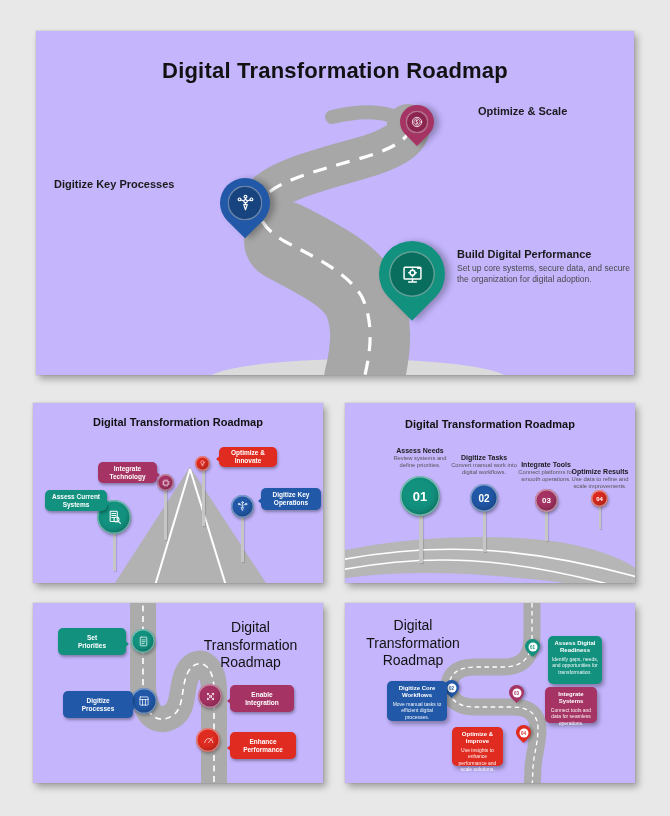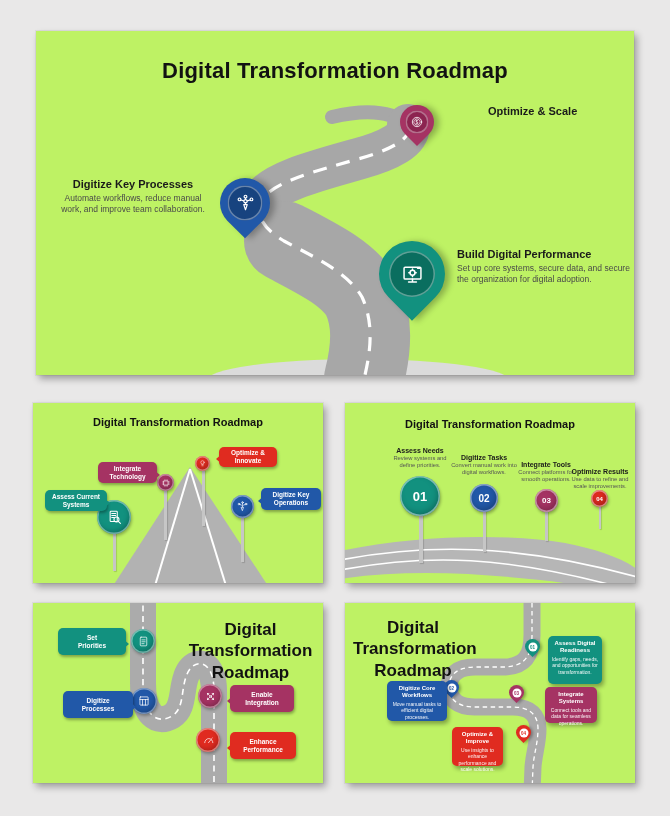--- a/index.html
+++ b/index.html
@@ -3,21 +3,21 @@
 <meta charset="utf-8">
 <style>
   html,body{margin:0;padding:0;}
   body{
     width:670px;height:816px;position:relative;overflow:hidden;
     background:#e9e8e8;
     font-family:"Liberation Sans", sans-serif;
     -webkit-font-smoothing:antialiased;
   }
   .slide{
-    position:absolute;background:#bef264;overflow:hidden;
+    position:absolute;background:#c4b5fd;overflow:hidden;
     box-shadow:3px 4px 7px rgba(0,0,0,.32), 0 0 0 1px rgba(0,0,0,.05);
   }
   .abs{position:absolute;}
   svg.road{position:absolute;left:0;top:0;pointer-events:none;}
 
   
   #s1{left:36px;top:31px;width:598px;height:344px;}
   .s1-title{position:absolute;top:27px;left:0;width:100%;text-align:center;
     font-size:22px;font-weight:bold;color:#121212;letter-spacing:.2px;}
   .ms-title{font-size:11px;font-weight:bold;color:#1a1a1a;margin-bottom:3px;}
@@ -27,21 +27,21 @@
   .pin{position:absolute;}
   .pin-drop{position:absolute;inset:0;background:var(--c);
     border-radius:50% 50% 50% 0;transform:rotate(-45deg);
     box-shadow:3px 4px 6px rgba(0,0,0,.28);}
   .pin-inner{position:absolute;left:50%;top:50%;transform:translate(-50%,-50%);
     background:var(--ci);border-radius:50%;display:flex;align-items:center;justify-content:center;
     box-shadow:inset 0 0 0 1.5px rgba(255,255,255,.35);}
 
   
   .sm-title{position:absolute;width:100%;text-align:center;font-size:11px;font-weight:bold;color:#121212;}
-  .sm-title2{position:absolute;text-align:center;font-size:17px;font-weight:bold;color:#121212;line-height:1.25;}
+  .sm-title2{position:absolute;text-align:center;font-size:14px;font-weight:normal;color:#121212;line-height:1.25;}
   .pole{position:absolute;width:3px;background:#c6c6c6;box-shadow:1px 1px 1px rgba(0,0,0,.15);}
   .circ{position:absolute;border-radius:50%;background:var(--c);display:flex;align-items:center;justify-content:center;
     box-shadow:inset 0 0 0 1.5px rgba(255,255,255,.4), inset -2px -3px 5px rgba(0,0,0,.22), 1px 2px 3px rgba(0,0,0,.28);}
   .bub{position:absolute;background:var(--c);border-radius:5px;color:#fff;font-weight:bold;
     font-size:6.5px;line-height:1.2;display:flex;align-items:center;justify-content:center;text-align:center;
     padding:2px 4px;box-shadow:1px 2px 3px rgba(0,0,0,.32);}
   .bub.tr::after{content:"";position:absolute;right:-8px;top:55%;margin-top:-4px;
     border:5px solid transparent;border-left:6px solid var(--c);}
   .bub.tl::after{content:"";position:absolute;left:-8px;top:55%;margin-top:-4px;
     border:5px solid transparent;border-right:6px solid var(--c);}
@@ -84,39 +84,38 @@
   <div class="pin" style="left:364px;top:74px;width:34px;height:34px;--c:#a53363;--ci:#8c2450;">
     <div class="pin-drop"></div>
     <div class="pin-inner" style="width:23px;height:23px;">
       <svg class="icon" width="15" height="15" viewBox="0 0 24 24">
           <circle cx="12" cy="12" r="7.5"></circle>
           <circle cx="12" cy="12" r="5" stroke-dasharray="2 1.4"></circle>
           <text x="12" y="15" font-size="8" text-anchor="middle">$</text>
         </svg>
     </div>
   </div>
-  <div class="abs" style="left:408px;top:74px;width:178px;padding-left:44px;">
+  <div class="abs" style="left:398px;top:74px;width:178px;padding-left:44px;">
     <div class="ms-title">Optimize &amp; Scale</div>
   </div>
 
   <div class="pin" style="left:184px;top:147px;width:50px;height:50px;--c:#2158a8;--ci:#17437f;">
     <div class="pin-drop"></div>
     <div class="pin-inner" style="width:35px;height:35px;">
       <svg class="icon" width="22" height="22" viewBox="0 0 24 24">
           <circle cx="12" cy="4.5" r="1.5"></circle>
           <circle cx="5.5" cy="7.5" r="1.5"></circle>
           <circle cx="18.5" cy="7.5" r="1.5"></circle>
           <circle cx="12" cy="9.5" r="1.8"></circle>
           <path d="M12 6v1.6M7 8.2l3.1 1M17 8.2l-3.1 1M12 11.4v1.8M10.1 13.2h3.8L12 18.8z"></path>
         </svg>
     </div>
   </div>
-  <div class="abs" style="left:18px;top:147px;width:158px;text-align:center;">
+  <div class="abs" style="left:18px;top:147px;width:158px;text-align:left;">
     <div class="ms-title">Digitize Key Processes</div>
-    <div class="ms-desc">Automate workflows, reduce manual work, and improve team collaboration.</div>
   </div>
 
   <div class="pin" style="left:343px;top:210px;width:66px;height:66px;--c:#12917f;--ci:#0a6e5f;">
     <div class="pin-drop"></div>
     <div class="pin-inner" style="width:46px;height:46px;">
       <svg class="icon" width="27" height="27" viewBox="0 0 24 24" style="stroke-width:1;">
           <rect x="4.5" y="5.5" width="15" height="10.5" rx="1"></rect>
           <path d="M12 16v2.4M8.5 18.6h7"></path>
           <circle cx="12" cy="10.5" r="2.2"></circle>
           <path d="M12 7.1v1.1M12 12.8v1.1M8.7 10.5h1.1M14.2 10.5h1.1M16.5 6.5h2"></path>

